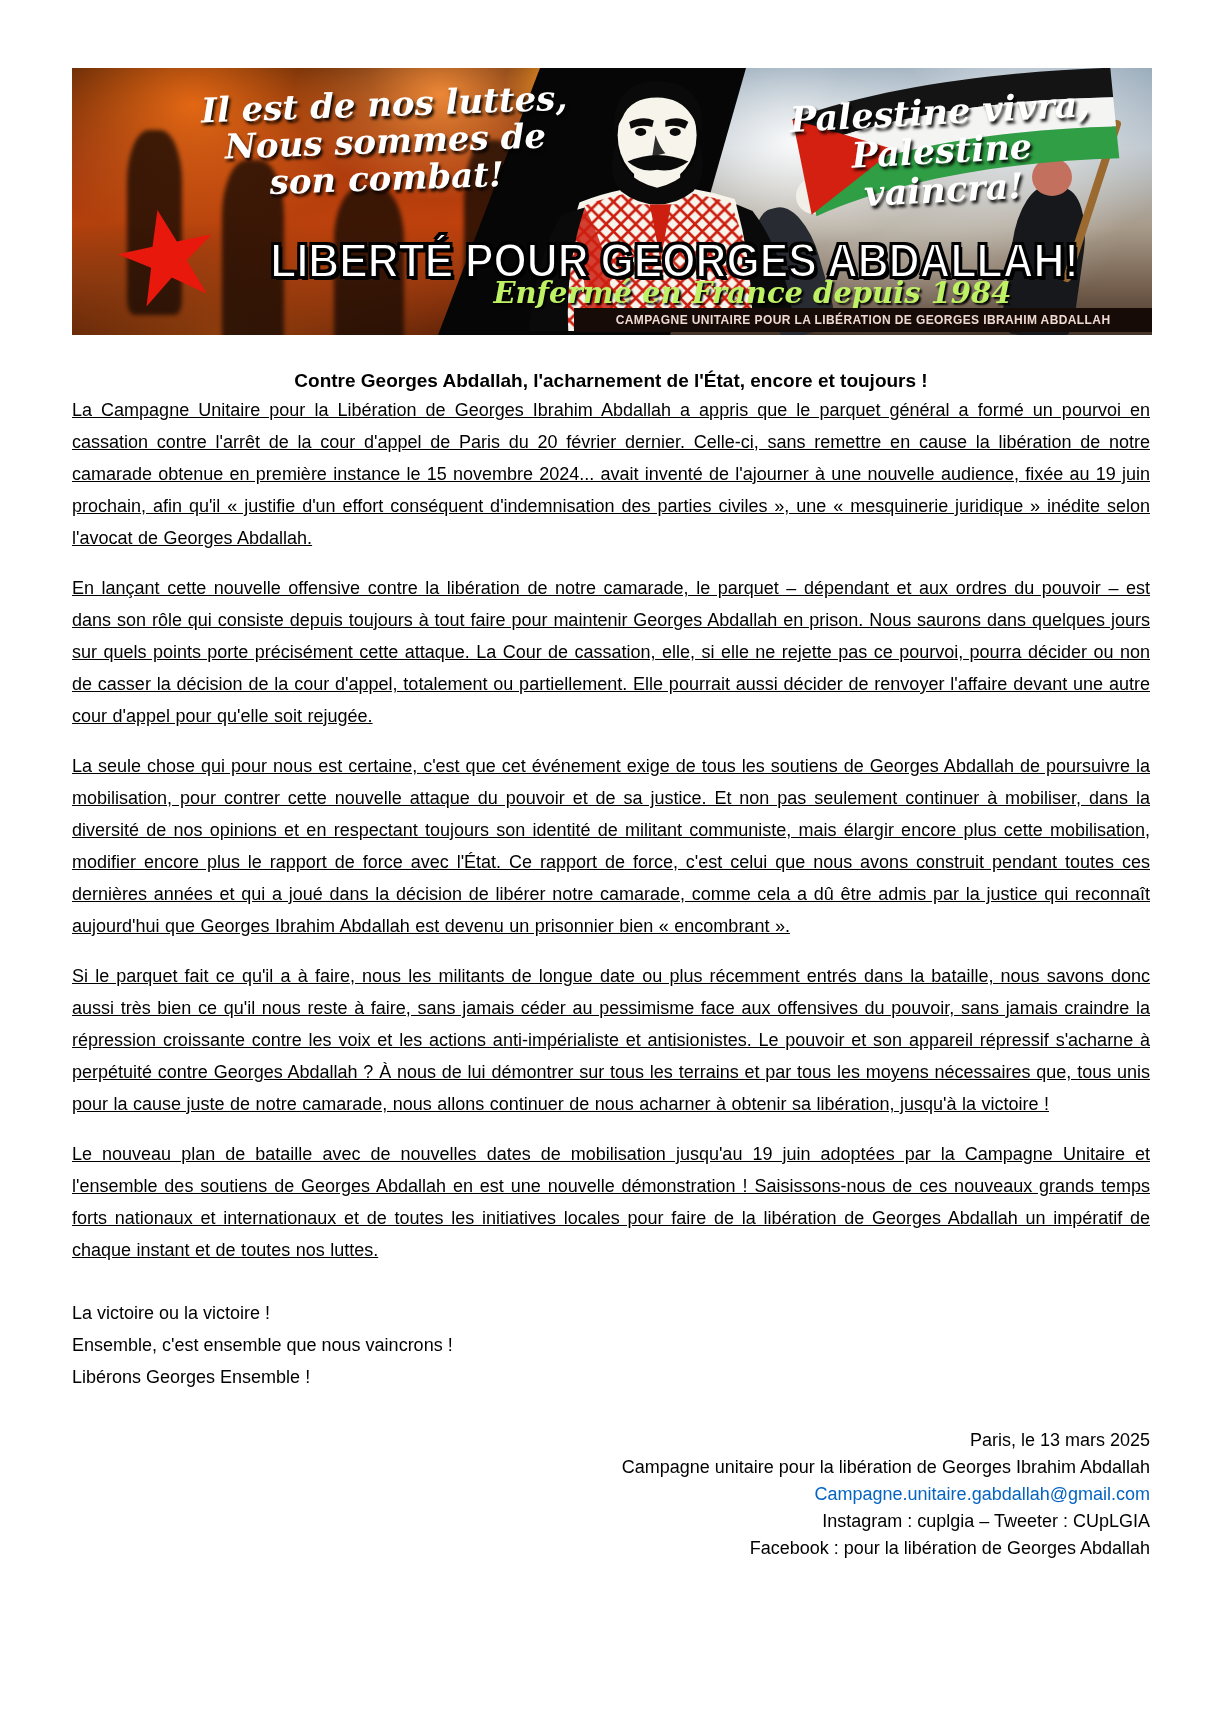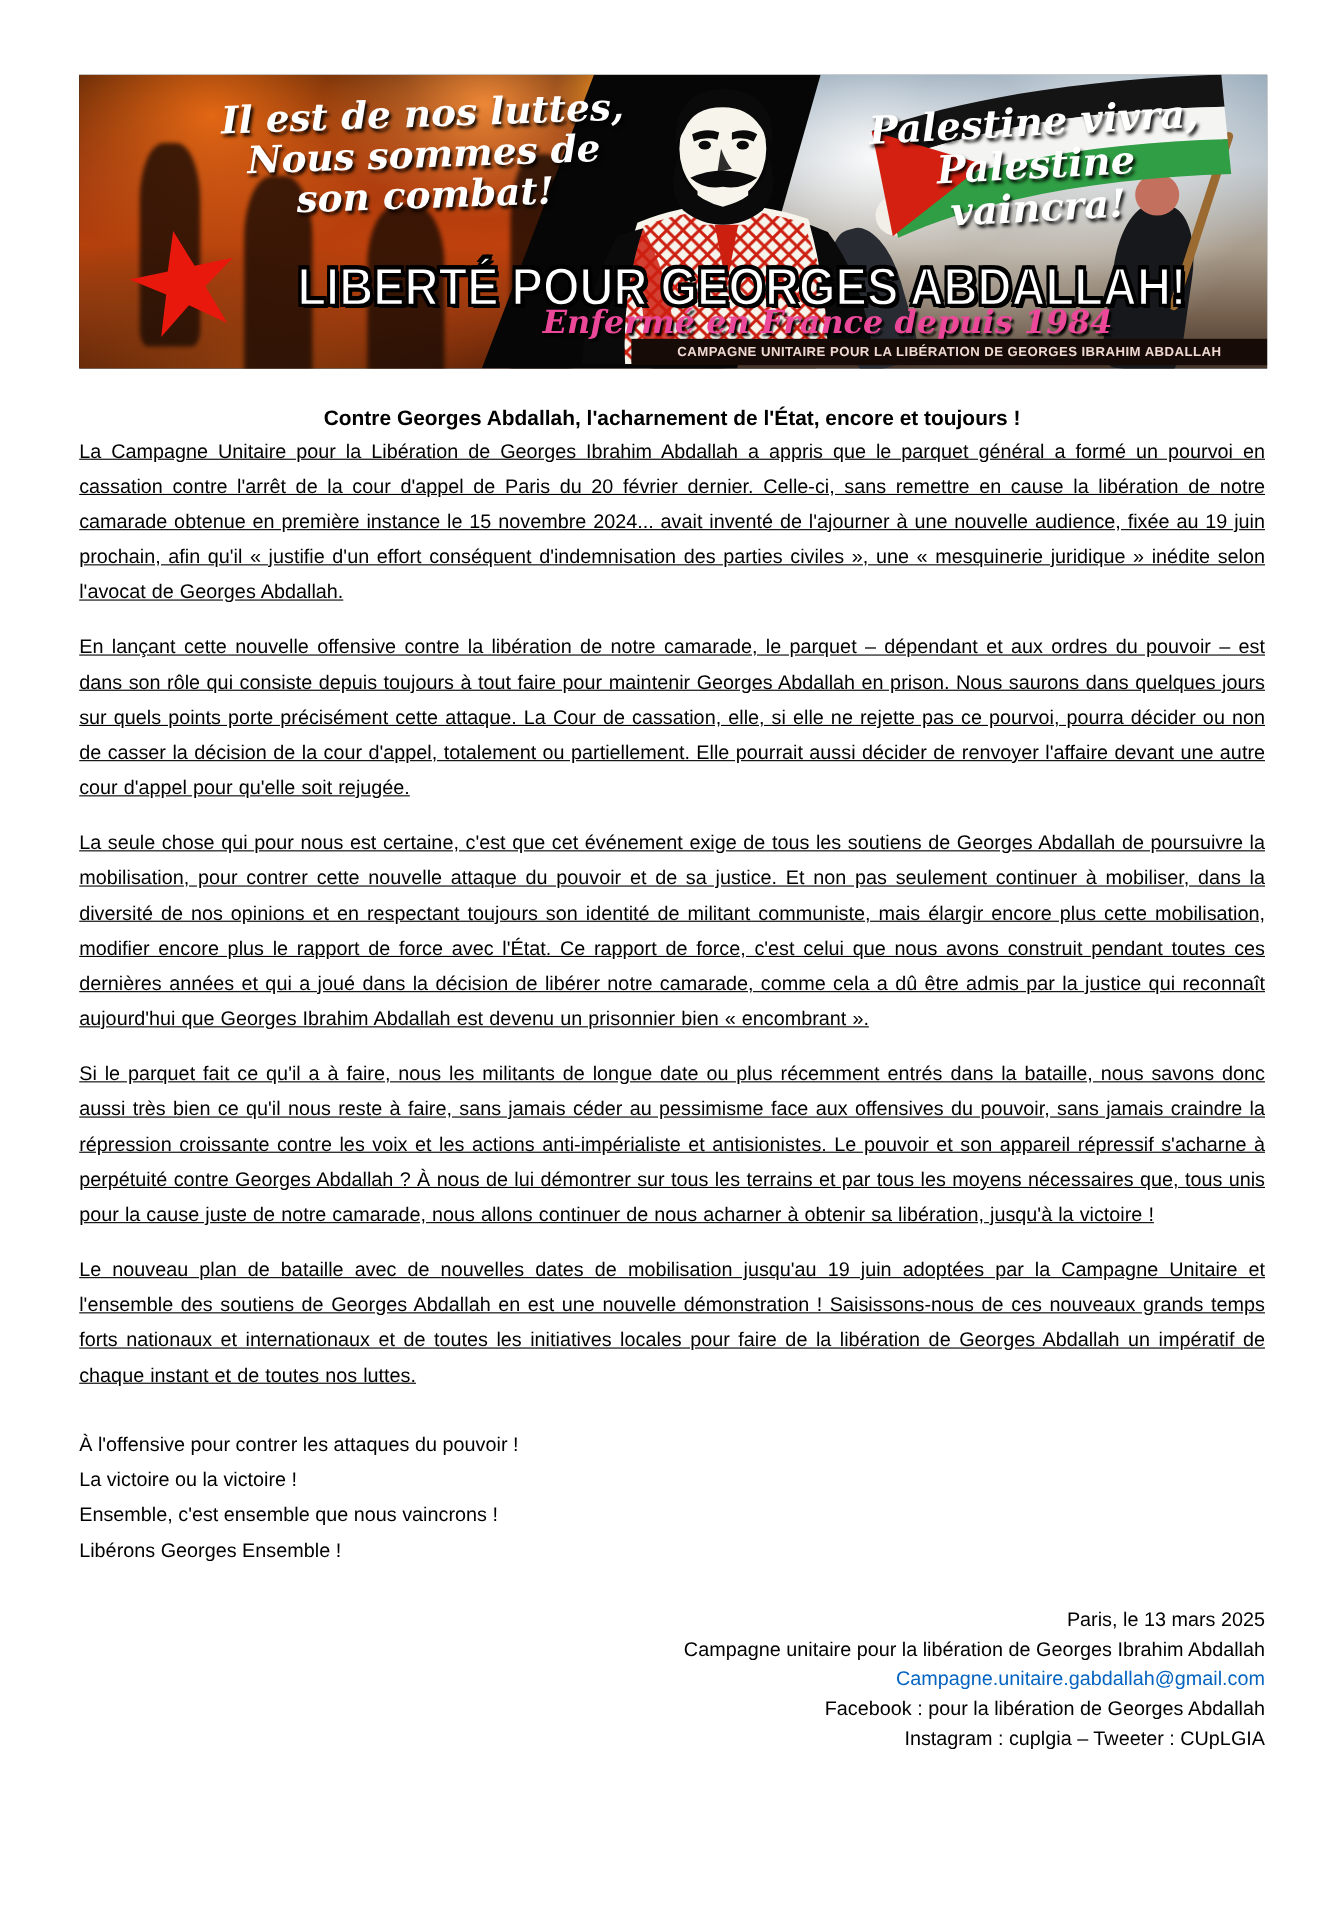--- a/index.html
+++ b/index.html
@@ -60,21 +60,21 @@
     position:absolute; left:12%; right:0.5%; top:170px; text-align:center;
     font-weight:700; font-size:45px; line-height:42px; color:#fff;
     white-space:nowrap; letter-spacing:0px;
     -webkit-text-stroke:2px #000;
     text-shadow:3px 3px 0 #000, -2px -2px 0 #000, 2px -2px 0 #000, -2px 2px 0 #000;
     transform:scale(.95,1.08); transform-origin:center top;
   }
   .banner-sub {
     position:absolute; left:32%; width:62%; top:208px; text-align:center;
     font-family:"DejaVu Serif", serif; font-style:italic; font-weight:700;
-    font-size:29px; color:#ec4899; white-space:nowrap;
+    font-size:29px; color:#bef264; white-space:nowrap;
     text-shadow:2px 2px 2px #000;
   }
   .banner-strip {
     position:absolute; right:0; bottom:3px; width:53.5%; height:24px;
     background:#170b07; display:flex; align-items:center; justify-content:center;
   }
   .banner-strip span {
     font-weight:700; font-size:12px; letter-spacing:.4px; color:#efd9d2;
     white-space:nowrap;
   }
@@ -186,28 +186,27 @@
   <div class="doc-body">
     <h1 class="doc-title">Contre Georges Abdallah, l'acharnement de l'État, encore et toujours !</h1>
 
     <p class="para">La Campagne Unitaire pour la Libération de Georges Ibrahim Abdallah a appris que le parquet général a formé un pourvoi en cassation contre l'arrêt de la cour d'appel de Paris du 20 février dernier. Celle-ci, sans remettre en cause la libération de notre camarade obtenue en première instance le 15 novembre 2024... avait inventé de l'ajourner à une nouvelle audience, fixée au 19 juin prochain, afin qu'il « justifie d'un effort conséquent d'indemnisation des parties civiles », une « mesquinerie juridique » inédite selon l'avocat de Georges Abdallah.</p>
     <p class="para">En lançant cette nouvelle offensive contre la libération de notre camarade, le parquet – dépendant et aux ordres du pouvoir – est dans son rôle qui consiste depuis toujours à tout faire pour maintenir Georges Abdallah en prison. Nous saurons dans quelques jours sur quels points porte précisément cette attaque. La Cour de cassation, elle, si elle ne rejette pas ce pourvoi, pourra décider ou non de casser la décision de la cour d'appel, totalement ou partiellement. Elle pourrait aussi décider de renvoyer l'affaire devant une autre cour d'appel pour qu'elle soit rejugée.</p>
     <p class="para">La seule chose qui pour nous est certaine, c'est que cet événement exige de tous les soutiens de Georges Abdallah de poursuivre la mobilisation, pour contrer cette nouvelle attaque du pouvoir et de sa justice. Et non pas seulement continuer à mobiliser, dans la diversité de nos opinions et en respectant toujours son identité de militant communiste, mais élargir encore plus cette mobilisation, modifier encore plus le rapport de force avec l'État. Ce rapport de force, c'est celui que nous avons construit pendant toutes ces dernières années et qui a joué dans la décision de libérer notre camarade, comme cela a dû être admis par la justice qui reconnaît aujourd'hui que Georges Ibrahim Abdallah est devenu un prisonnier bien « encombrant ».</p>
     <p class="para">Si le parquet fait ce qu'il a à faire, nous les militants de longue date ou plus récemment entrés dans la bataille, nous savons donc aussi très bien ce qu'il nous reste à faire, sans jamais céder au pessimisme face aux offensives du pouvoir, sans jamais craindre la répression croissante contre les voix et les actions anti-impérialiste et antisionistes. Le pouvoir et son appareil répressif s'acharne à perpétuité contre Georges Abdallah ? À nous de lui démontrer sur tous les terrains et par tous les moyens nécessaires que, tous unis pour la cause juste de notre camarade, nous allons continuer de nous acharner à obtenir sa libération, jusqu'à la victoire !</p>
     <p class="para">Le nouveau plan de bataille avec de nouvelles dates de mobilisation jusqu'au 19 juin adoptées par la Campagne Unitaire et l'ensemble des soutiens de Georges Abdallah en est une nouvelle démonstration ! Saisissons-nous de ces nouveaux grands temps forts nationaux et internationaux et de toutes les initiatives locales pour faire de la libération de Georges Abdallah un impératif de chaque instant et de toutes nos luttes.</p>
 
     <div class="slogans">
-      <div>À l'offensive pour contrer les attaques du pouvoir !</div>
       <div>La victoire ou la victoire !</div>
       <div>Ensemble, c'est ensemble que nous vaincrons !</div>
       <div>Libérons Georges Ensemble !</div>
     </div>
 
     <div class="footer">
       <div>Paris, le 13 mars 2025</div>
       <div>Campagne unitaire pour la libération de Georges Ibrahim Abdallah</div>
       <div><a class="email">Campagne.unitaire.gabdallah@gmail.com</a></div>
+      <div>Instagram : cuplgia – Tweeter : CUpLGIA</div>
       <div>Facebook : pour la libération de Georges Abdallah</div>
-      <div>Instagram : cuplgia – Tweeter : CUpLGIA</div>
     </div>
   </div>
 
 </div>
 
 </body></html>

